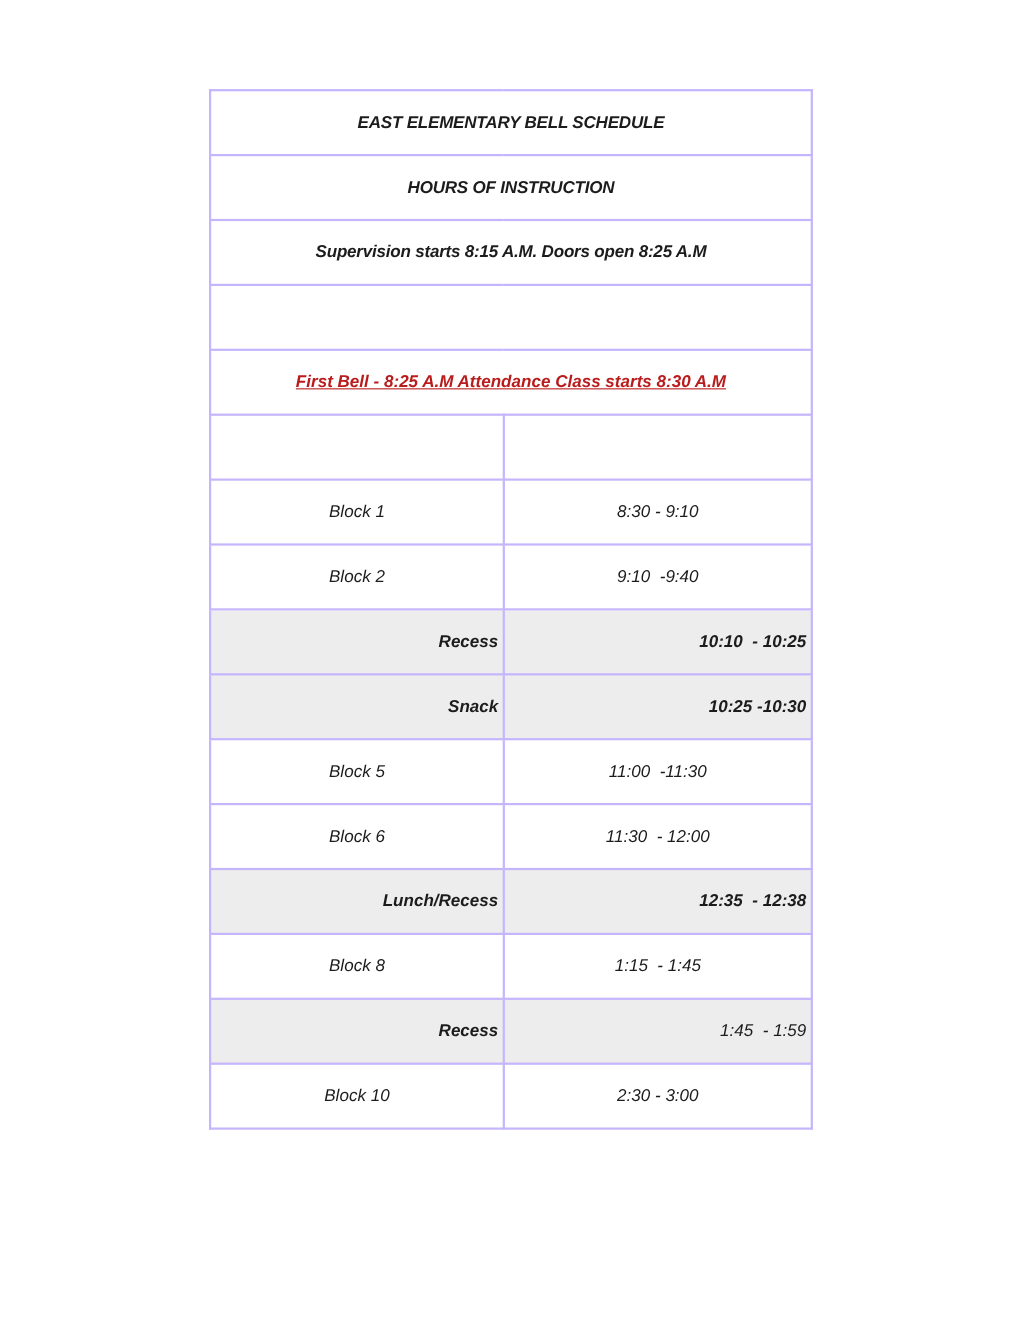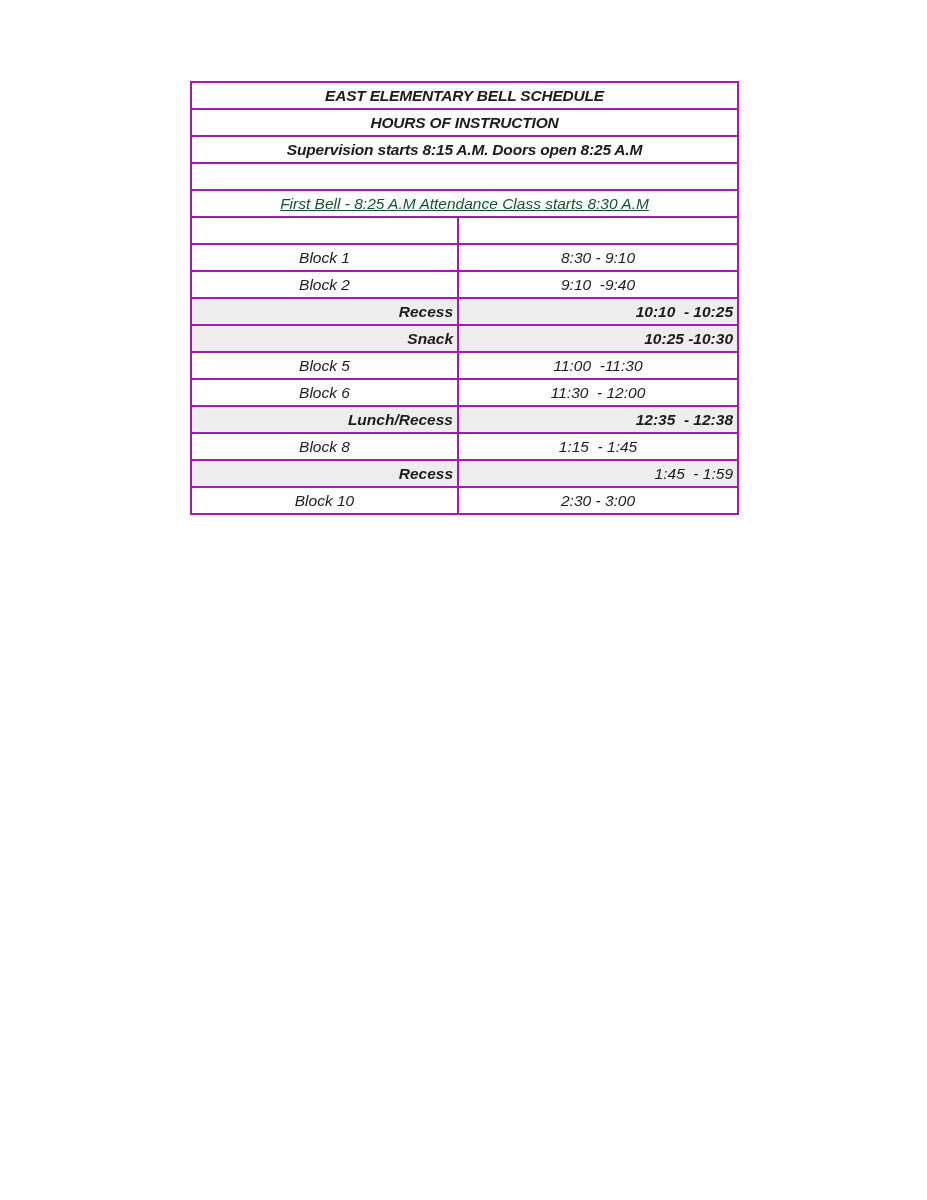--- a/index.html
+++ b/index.html
@@ -19,39 +19,39 @@
     position: absolute;
     left: 190px;
     top: 81px;
     width: 547px;
     border-collapse: collapse;
     table-layout: fixed;
   }
   col.c1 { width: 267px; }
   col.c2 { width: 280px; }
   td {
-    border: 2px solid #a21caf;
+    border: 2px solid #c4b5fd;
     height: 25px;
-    padding: 0 4px;
+    padding: 16px 4px;
     text-align: center;
     vertical-align: middle;
     font-style: italic;
     font-size: 15.5px;
     line-height: 1.1;
     color: #1c1c1c;
     white-space: pre-wrap;
     overflow: hidden;
   }
   tr.header-row td {
     font-weight: bold;
     letter-spacing: -0.2px;
   }
   tr.link-row td {
-    font-weight: normal;
-    color: #14532d;
+    font-weight: bold;
+    color: #b91c1c;
     text-decoration: underline;
   }
   tr.shaded td {
     background: #ededed;
     font-weight: bold;
     text-align: right;
   }
   tr.shaded td.time-normal {
     font-weight: normal;
   }

